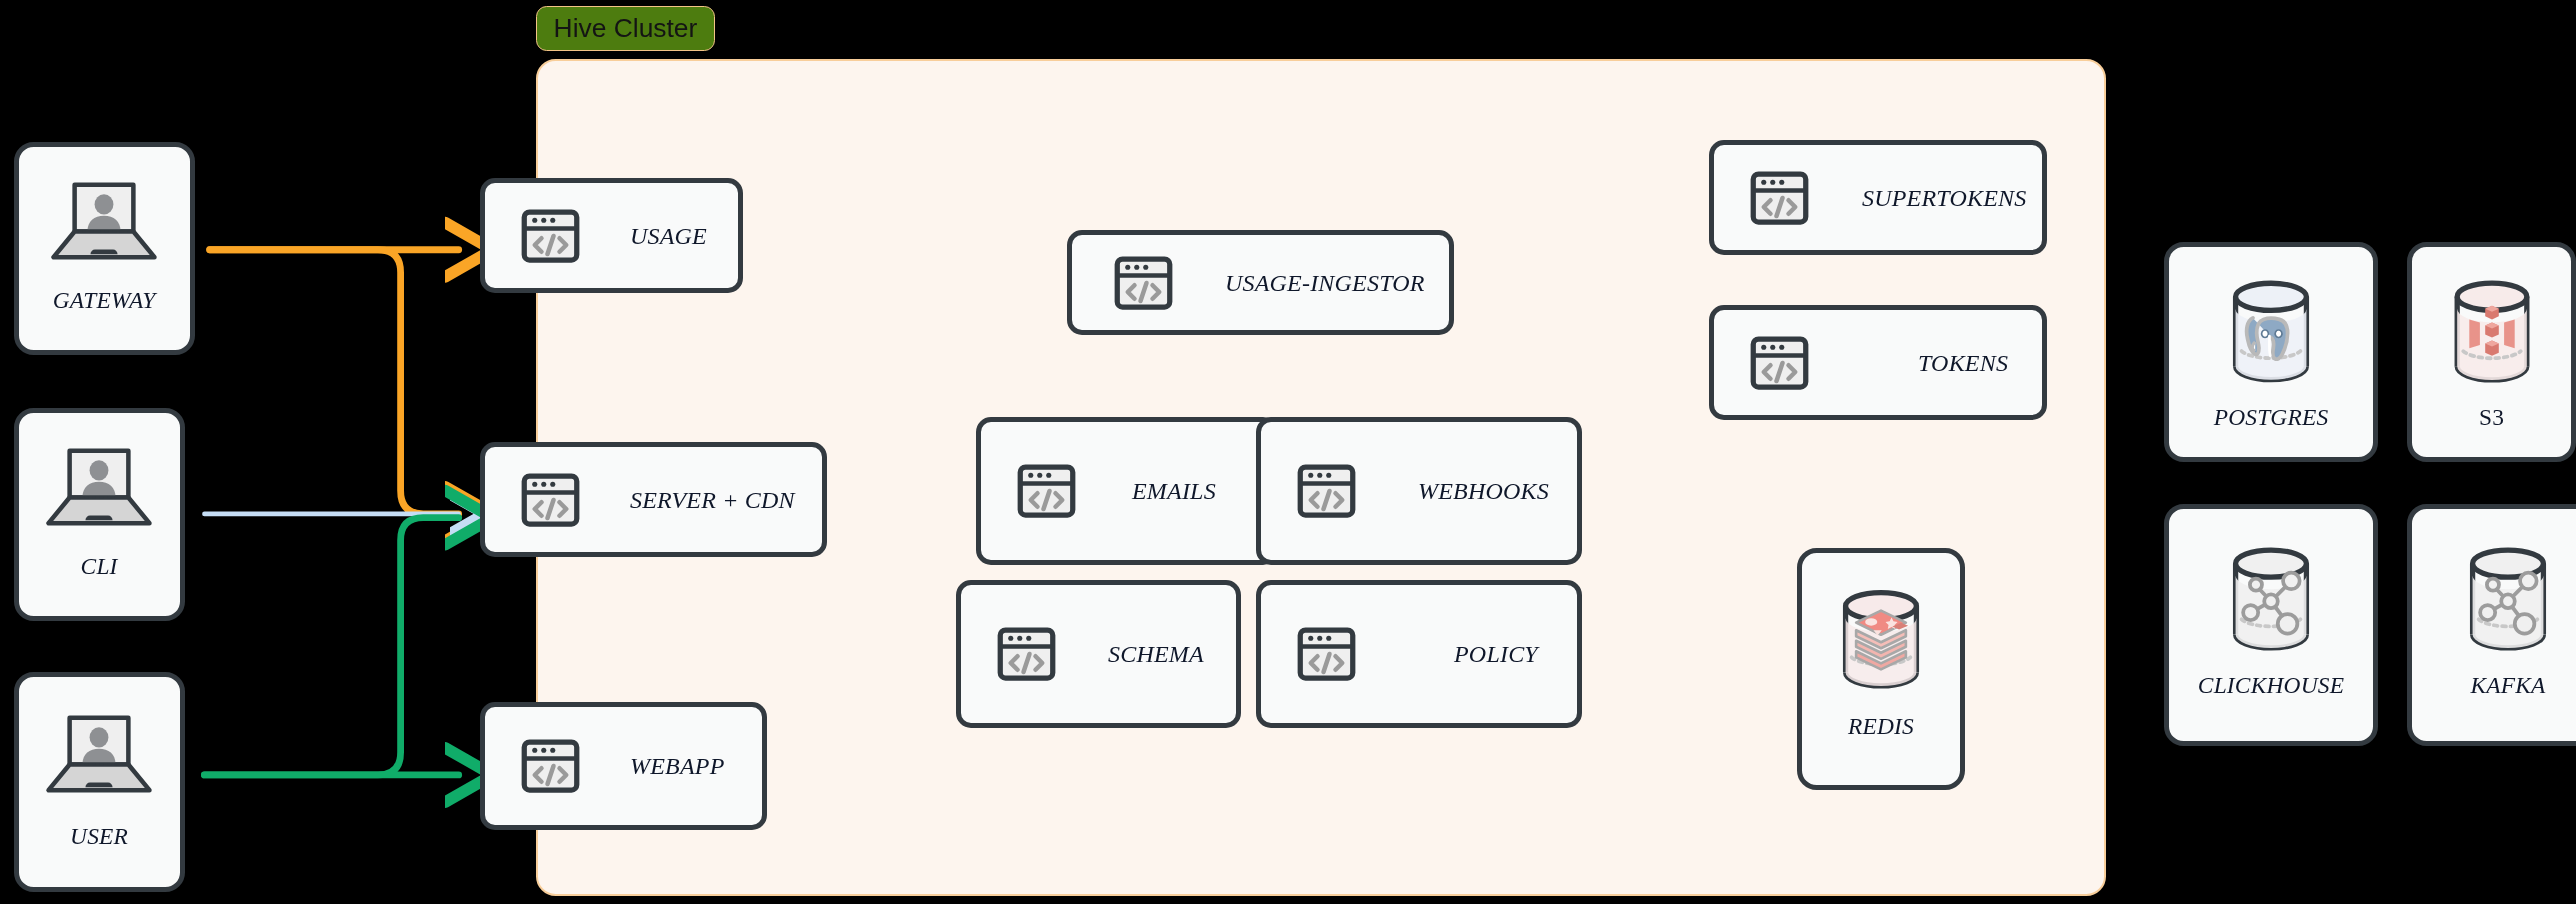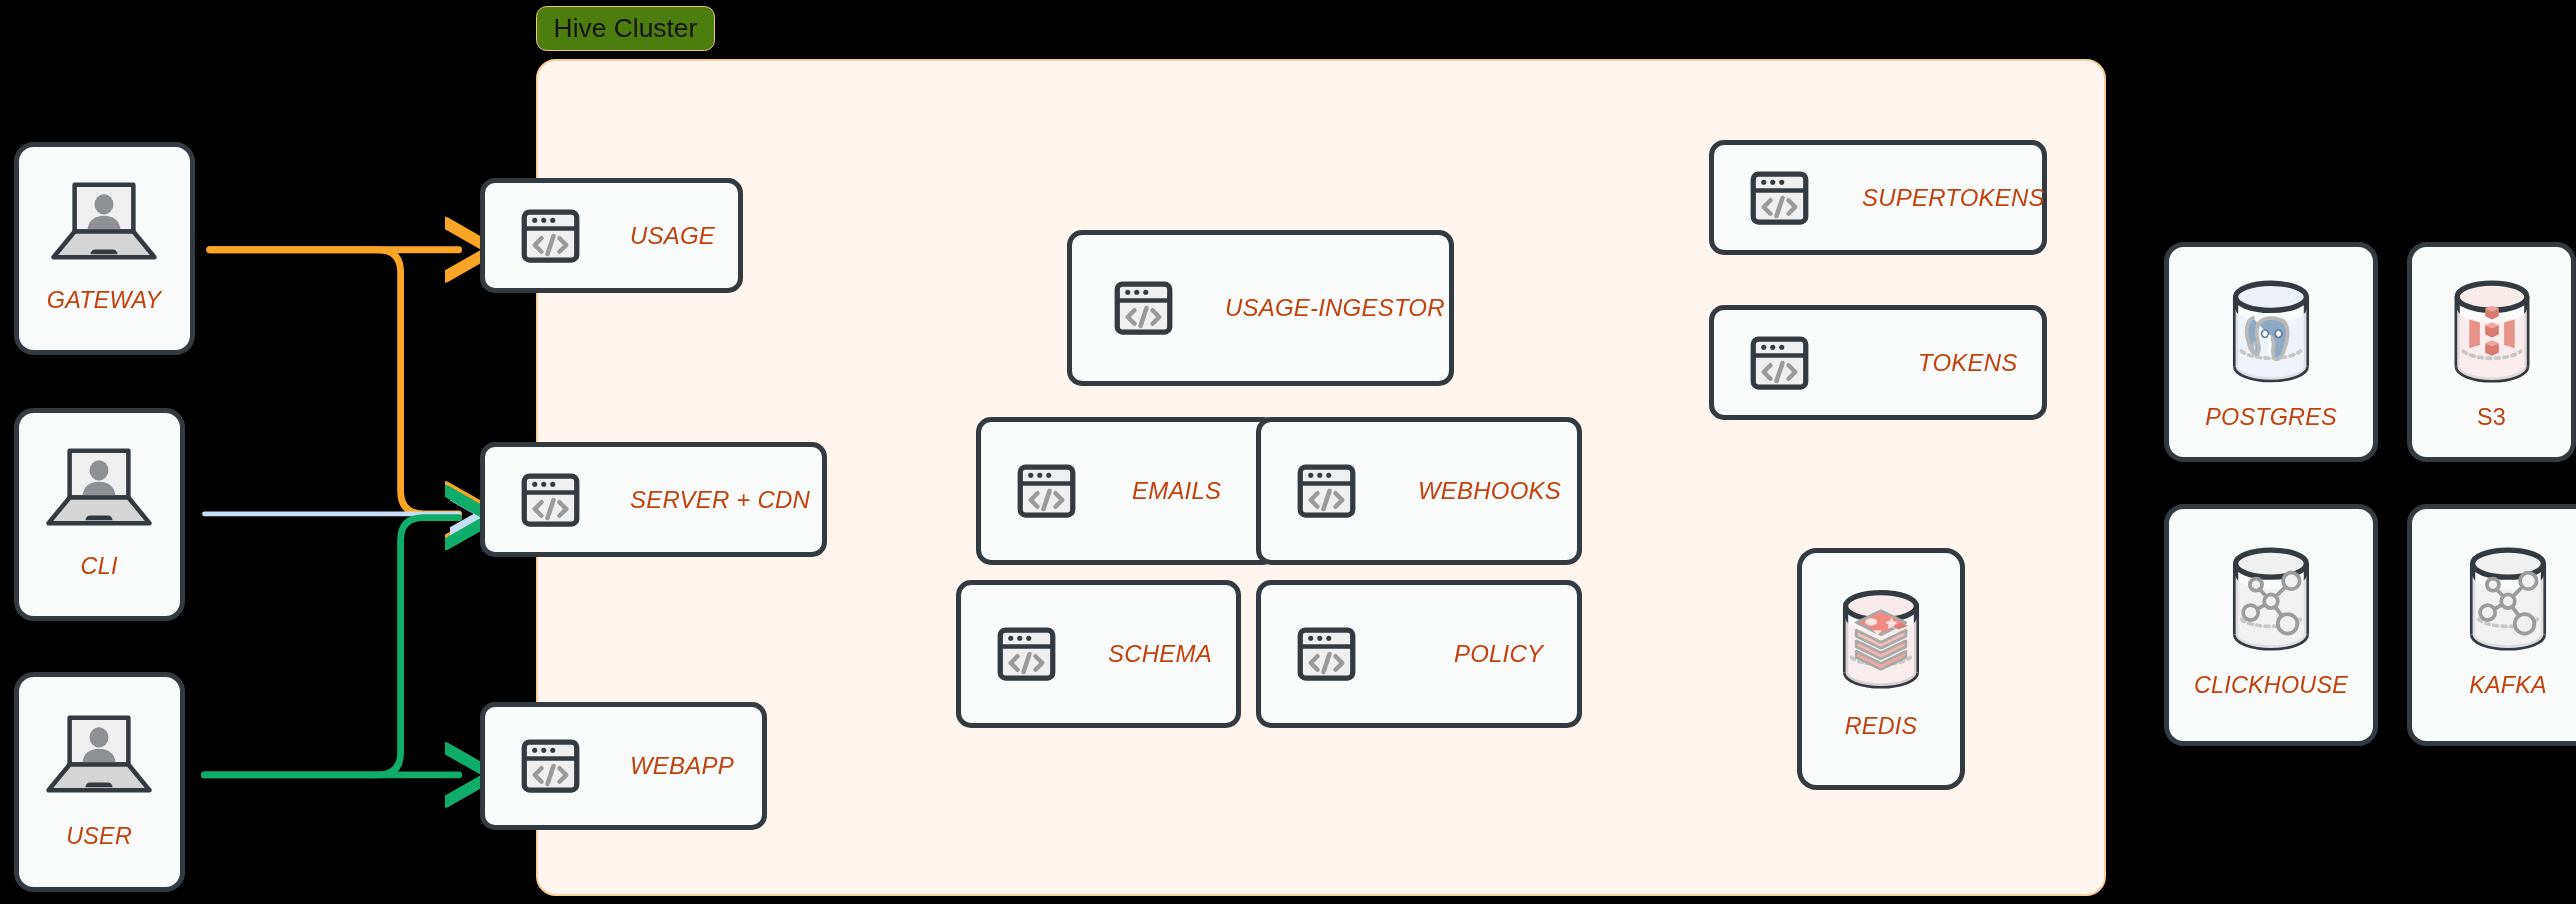--- a/index.html
+++ b/index.html
@@ -52,23 +52,24 @@
     background: #F9FAFA;
     border: 5.3px solid #333A40;
     border-radius: 15px;
     box-sizing: border-box;
   }
   .card.node { border-radius: 19.6px; }
 
   .card-label {
     position: absolute;
     font-style: italic;
-    color: #c2410c;
+    color: #0f172a;
     white-space: nowrap;
     letter-spacing: 0.2px;
+    font-family: Liberation Serif, serif;
   }
 
   
   .svc .card-label {
     font-size: 24px;
     top: 50%;
     transform: translateY(-50%);
   }
   .svc-icon {
     position: absolute;
@@ -215,21 +216,21 @@
         <circle cx="30" cy="15" r="3.4" fill="#333A40"></circle>
         <circle cx="42" cy="15" r="3.4" fill="#333A40"></circle>
         <path d="M27,39 L18,48 L27,57" fill="none" stroke="#9A9A9A" stroke-width="6" stroke-linecap="round" stroke-linejoin="round"></path>
         <path d="M51,39 L60,48 L51,57" fill="none" stroke="#9A9A9A" stroke-width="6" stroke-linecap="round" stroke-linejoin="round"></path>
         <path d="M43,36 L35,60" fill="none" stroke="#9A9A9A" stroke-width="6" stroke-linecap="round"></path>
       </svg>
     </span>
     <span class="card-label" style="left:145px;">WEBAPP</span>
   </div>
 
-  <div class="card svc" style="left:1067px; top:230px; width:387px; height:156px;">
+  <div class="card svc" style="left:1067px; top:230px; width:387px; height:105px;">
     <span class="svc-icon" style="left:42px;">
       <svg width="59" height="54" viewBox="0 0 78 72">
         <rect x="4" y="4" width="70" height="64" rx="7" fill="#EFEFEF" stroke="#333A40" stroke-width="7"></rect>
         <path d="M4,26 L74,26" stroke="#333A40" stroke-width="6"></path>
         <circle cx="18" cy="15" r="3.4" fill="#333A40"></circle>
         <circle cx="30" cy="15" r="3.4" fill="#333A40"></circle>
         <circle cx="42" cy="15" r="3.4" fill="#333A40"></circle>
         <path d="M27,39 L18,48 L27,57" fill="none" stroke="#9A9A9A" stroke-width="6" stroke-linecap="round" stroke-linejoin="round"></path>
         <path d="M51,39 L60,48 L51,57" fill="none" stroke="#9A9A9A" stroke-width="6" stroke-linecap="round" stroke-linejoin="round"></path>
         <path d="M43,36 L35,60" fill="none" stroke="#9A9A9A" stroke-width="6" stroke-linecap="round"></path>

